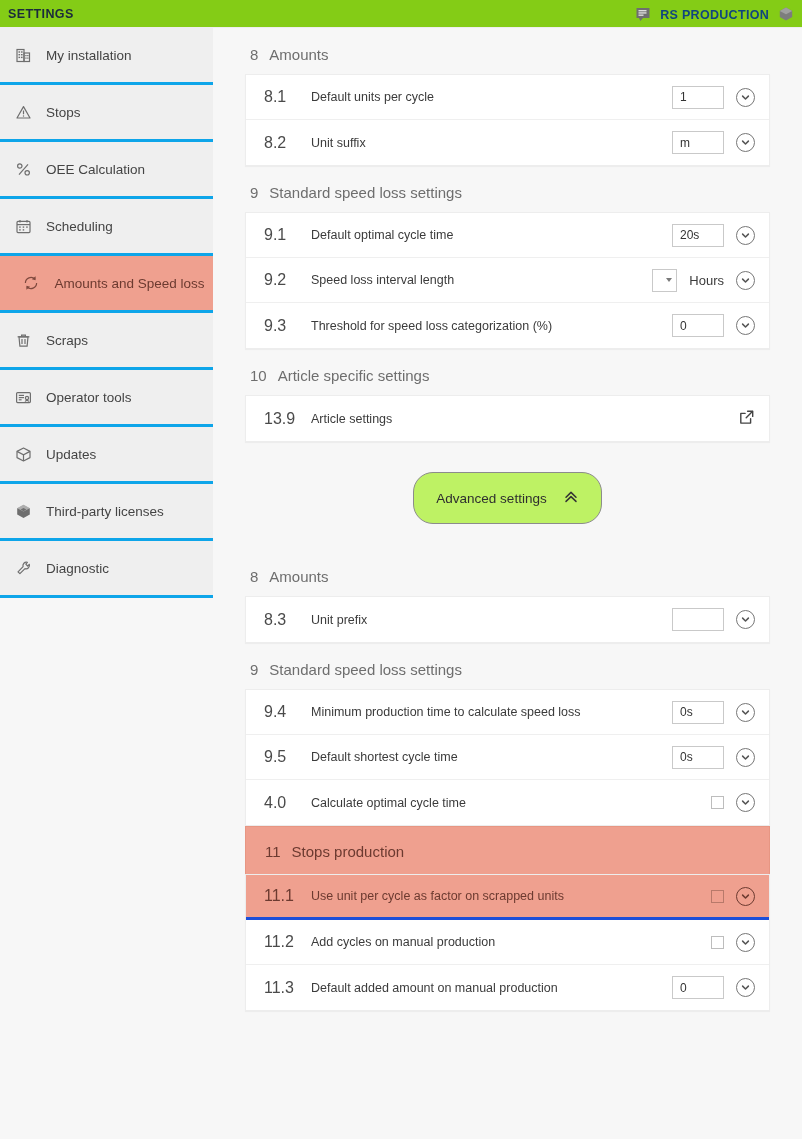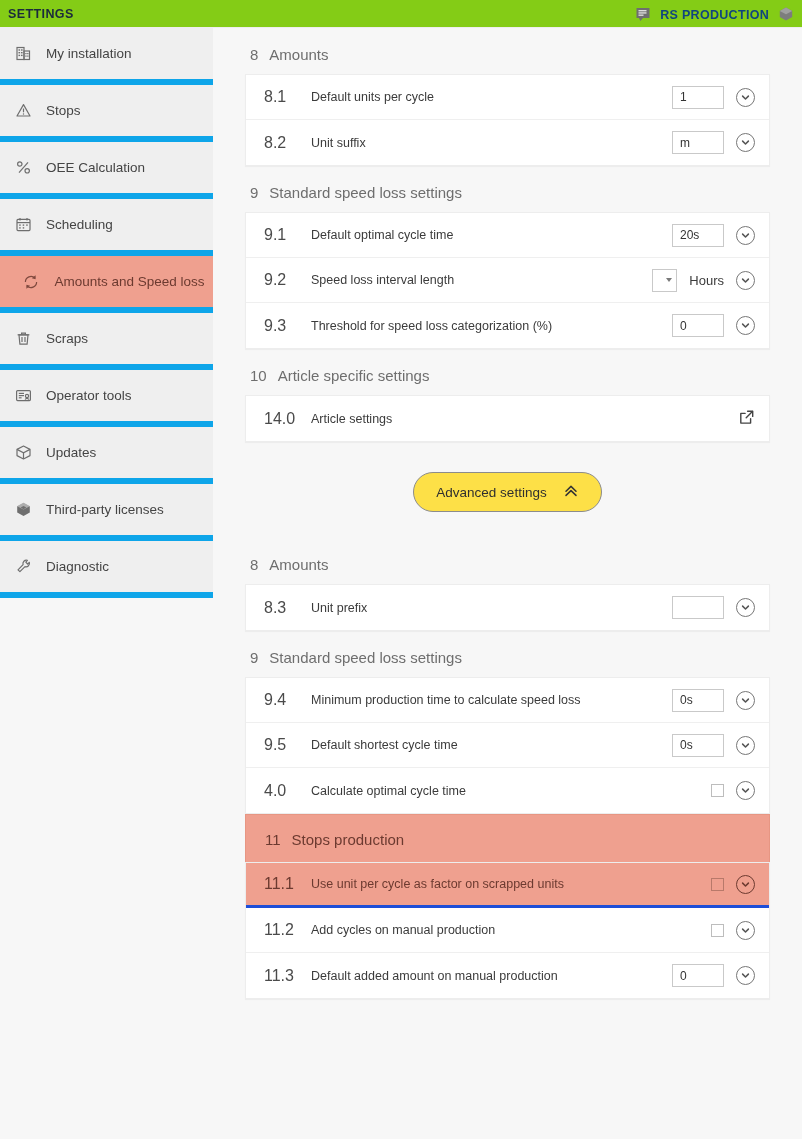--- a/index.html
+++ b/index.html
@@ -37,21 +37,21 @@
 
   
   .sidebar {
     position: absolute; top: 28px; left: 0;
     width: 213px; height: 570px;
     background: #efefef;
   }
   .side-item {
     height: 57px; display: flex; align-items: center;
     padding-left: 12px; gap: 12px;
-    border-bottom: 6px solid #0ea5e9;
+    border-bottom: 3px solid #0ea5e9;
     color: #444; font-size: 13.5px;
   }
   .side-item:first-child { border-top: none; }
   .side-item.active { background: #efa08f; color: #6c3a30; justify-content: center; }
   .side-item .side-ico { width: 22px; display: flex; justify-content: center; opacity: .75; }
   .side-item.active .side-ico { opacity: .85; }
 
   
   .main {
     position: absolute; top: 28px; left: 213px;
@@ -107,23 +107,23 @@
   }
   .chev-btn {
     width: 19px; height: 19px; border-radius: 50%;
     border: 1.2px solid #777; color: #555;
     display: flex; align-items: center; justify-content: center;
   }
 
   
   .adv-wrap { display: flex; justify-content: center; padding: 30px 0 26px 0; }
   .adv-btn {
-    height: 40px; padding: 0 22px;
+    height: 52px; padding: 0 22px;
     border: 1px solid #8c8c8c; border-radius: 20px;
-    background: #fde047;
+    background: #bef264;
     display: flex; align-items: center; gap: 16px;
     font-size: 13.5px; color: #2f2f2f;
   }
   .sec-head.hl {
     background: #efa08f; color: #6c3a30;
     margin: 0; padding: 16px 0 14px 19px;
     border: 1px solid #e79683; border-bottom: none;
   }
   .row.hl {
     background: #efa08f; color: #6c3a30;
@@ -361,21 +361,21 @@
         </div>
       </div>
     </div>
     <div class="section">
       <div class="sec-head">
         <span class="num">10</span>
         <span>Article specific settings</span>
       </div>
       <div class="card">
         <div class="row">
-          <span class="rnum">14.0</span>
+          <span class="rnum">13.9</span>
           <span class="rlabel">Article settings</span>
           <span class="rctl">
             <span><svg width="17" height="17" viewBox="0 0 17 17">
                 <path d="M9.6 2.3h5.1v5.1" stroke="#444" fill="none" stroke-width="1.4" stroke-linecap="round" stroke-linejoin="round"></path>
                 <line x1="14.4" y1="2.6" x2="8.2" y2="8.8" stroke="#444" stroke-width="1.4" stroke-linecap="round"></line>
                 <path d="M12.6 9.8v4.3H2.8V4.4h4.3" stroke="#444" fill="none" stroke-width="1.4" stroke-linecap="round" stroke-linejoin="round"></path>
               </svg></span>
           </span>
         </div>
       </div>

